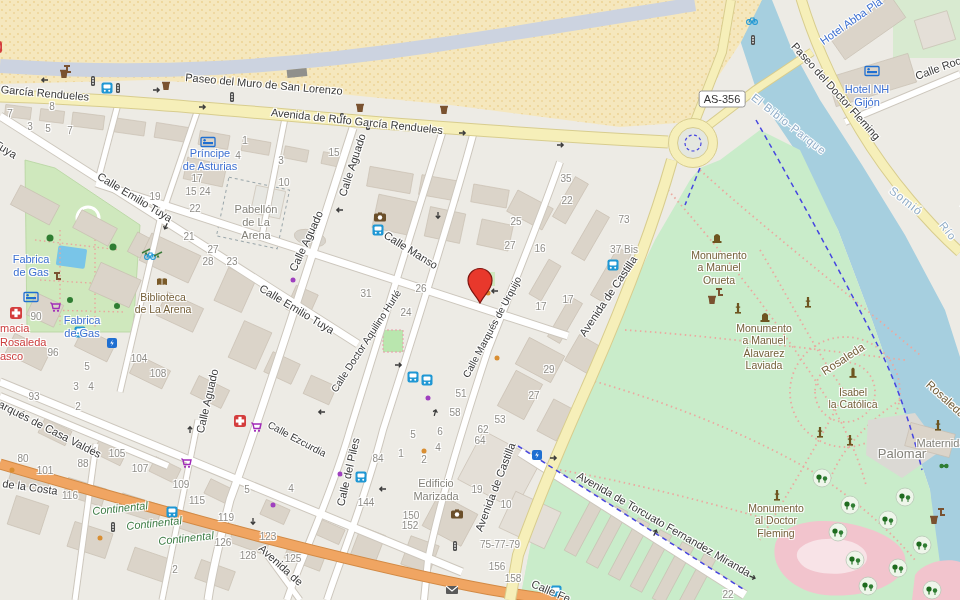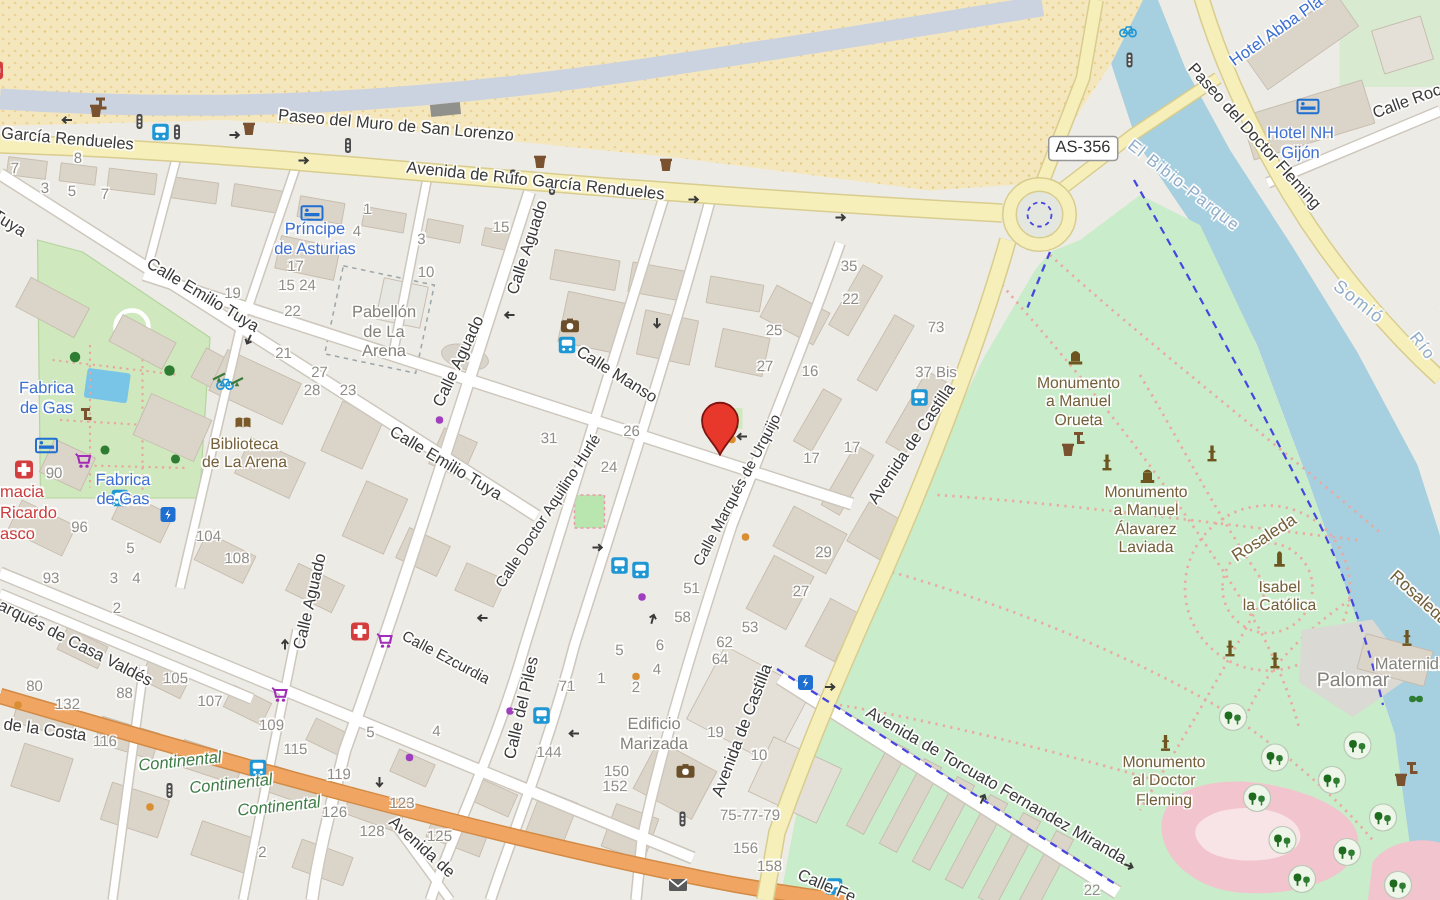--- a/index.html
+++ b/index.html
@@ -491,21 +491,21 @@
   <span class="lb pbr" style="left:843px;top:359px;--r:-33deg;font-size:11.5px">Rosaleda</span>
   <span class="lb pbr" style="left:946px;top:399px;--r:42deg;font-size:11.5px">Rosaleda</span>
   <span class="lb pg ml" style="left:256px;top:222px">Pabellón
 de La
 Arena</span>
   <span class="lb pg ml" style="left:436px;top:490px">Edificio
 Marizada</span>
   <span class="lb pgl" style="left:902px;top:453px">Palomar</span>
   <span class="lb pg" style="left:941px;top:443px;font-size:11px">Maternida</span>
   <span class="lb pr ml la" style="left:0px;top:322px;transform:none">macia
-Ricardo
+Rosaleda
 asco</span>
   <span class="lb pgr" style="left:120px;top:508px;--r:-6deg">Continental</span>
   <span class="lb pgr" style="left:154px;top:523px;--r:-6deg">Continental</span>
   <span class="lb pgr" style="left:186px;top:538px;--r:-6deg">Continental</span>
 
   <span class="badge" style="left:722px;top:99px">AS-356</span>
 
   <span class="lb hn" style="left:10px;top:113px">7</span>
   <span class="lb hn" style="left:30px;top:126px">3</span>
   <span class="lb hn" style="left:48px;top:128px">5</span>
@@ -541,43 +541,43 @@
   <span class="lb hn" style="left:534px;top:395px">27</span>
   <span class="lb hn" style="left:461px;top:393px">51</span>
   <span class="lb hn" style="left:455px;top:412px">58</span>
   <span class="lb hn" style="left:500px;top:419px">53</span>
   <span class="lb hn" style="left:483px;top:429px">62</span>
   <span class="lb hn" style="left:480px;top:440px">64</span>
   <span class="lb hn" style="left:440px;top:431px">6</span>
   <span class="lb hn" style="left:413px;top:434px">5</span>
   <span class="lb hn" style="left:438px;top:447px">4</span>
   <span class="lb hn" style="left:424px;top:459px">2</span>
-  <span class="lb hn" style="left:378px;top:458px">71</span>
+  <span class="lb hn" style="left:378px;top:458px">84</span>
   <span class="lb hn" style="left:366px;top:502px">144</span>
   <span class="lb hn" style="left:411px;top:515px">150</span>
   <span class="lb hn" style="left:410px;top:525px">152</span>
   <span class="lb hn" style="left:268px;top:536px">123</span>
   <span class="lb hn" style="left:181px;top:484px">109</span>
   <span class="lb hn" style="left:197px;top:500px">115</span>
   <span class="lb hn" style="left:117px;top:453px">105</span>
   <span class="lb hn" style="left:140px;top:468px">107</span>
   <span class="lb hn" style="left:83px;top:463px">88</span>
   <span class="lb hn" style="left:23px;top:458px">80</span>
-  <span class="lb hn" style="left:45px;top:470px">132</span>
+  <span class="lb hn" style="left:45px;top:470px">101</span>
   <span class="lb hn" style="left:70px;top:495px">116</span>
   <span class="lb hn" style="left:226px;top:517px">119</span>
   <span class="lb hn" style="left:223px;top:542px">126</span>
   <span class="lb hn" style="left:248px;top:555px">128</span>
   <span class="lb hn" style="left:293px;top:558px">125</span>
   <span class="lb hn" style="left:247px;top:489px">5</span>
   <span class="lb hn" style="left:291px;top:488px">4</span>
   <span class="lb hn" style="left:175px;top:569px">2</span>
   <span class="lb hn" style="left:36px;top:316px">90</span>
   <span class="lb hn" style="left:53px;top:352px">96</span>
-  <span class="lb hn" style="left:34px;top:386px">93</span>
+  <span class="lb hn" style="left:34px;top:396px">93</span>
   <span class="lb hn" style="left:87px;top:366px">5</span>
   <span class="lb hn" style="left:76px;top:386px">3</span>
   <span class="lb hn" style="left:91px;top:386px">4</span>
   <span class="lb hn" style="left:78px;top:406px">2</span>
   <span class="lb hn" style="left:139px;top:358px">104</span>
   <span class="lb hn" style="left:158px;top:373px">108</span>
   <span class="lb hn" style="left:506px;top:504px">10</span>
   <span class="lb hn" style="left:477px;top:489px">19</span>
   <span class="lb hn" style="left:728px;top:594px">22</span>
   <span class="lb hn" style="left:401px;top:453px">1</span>

